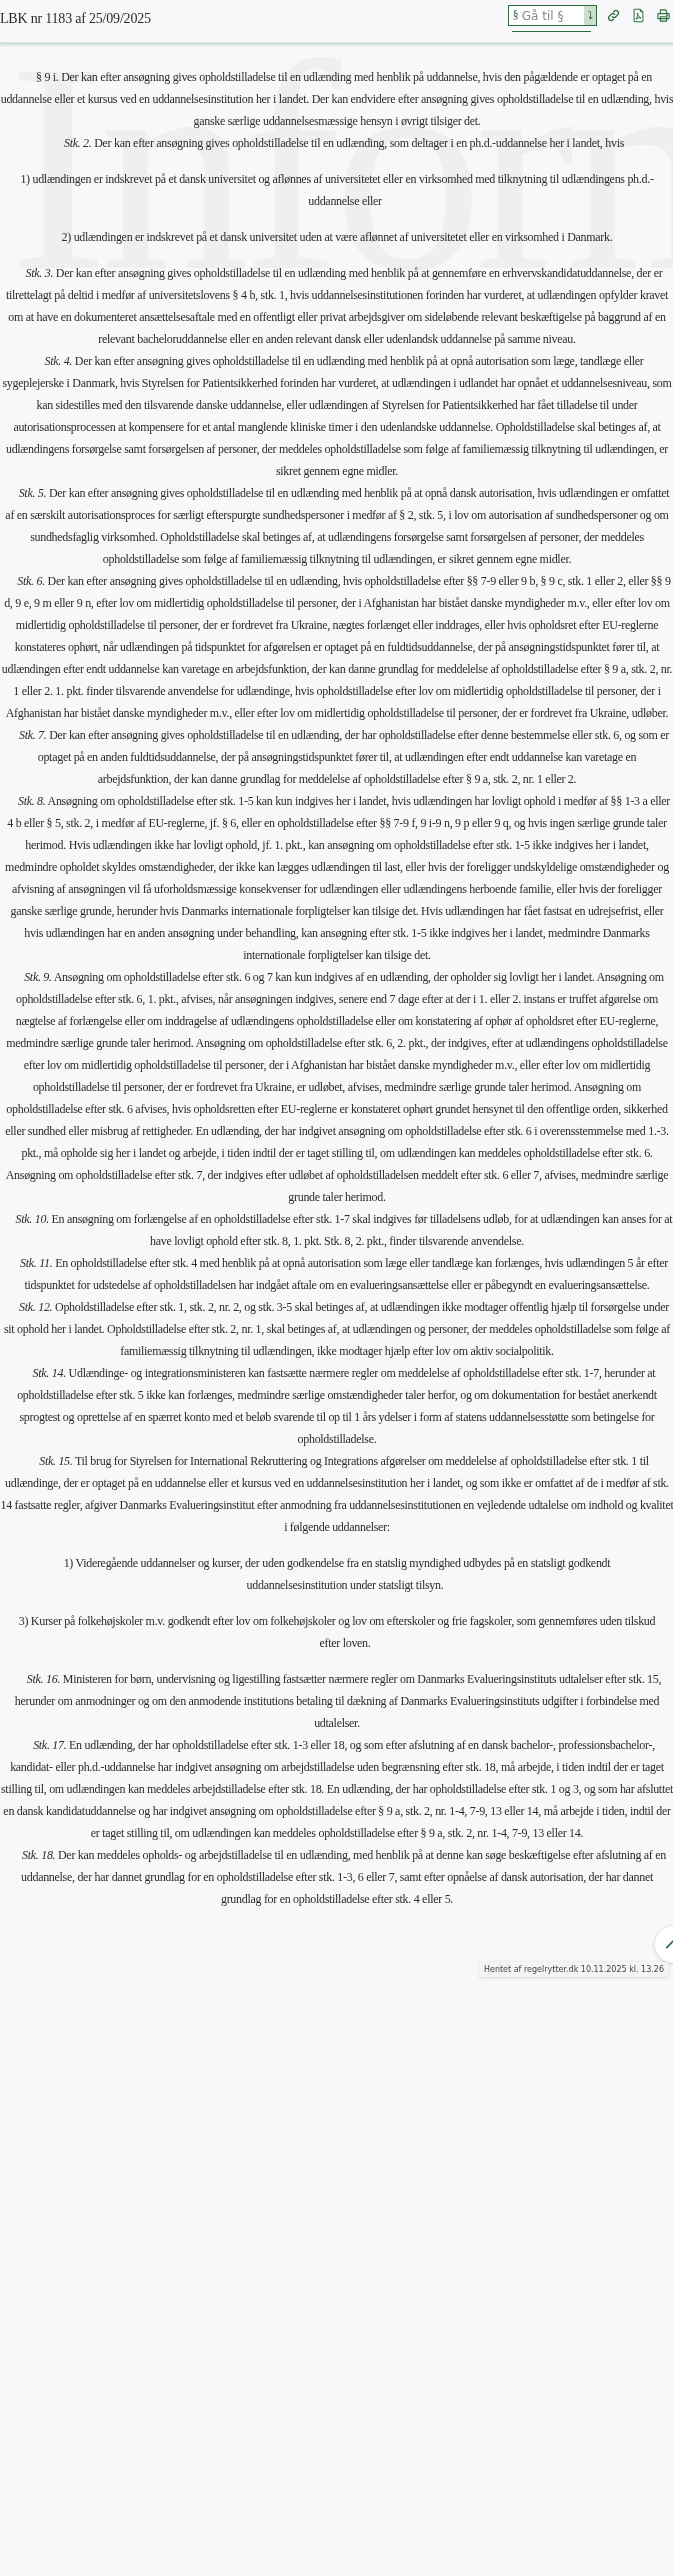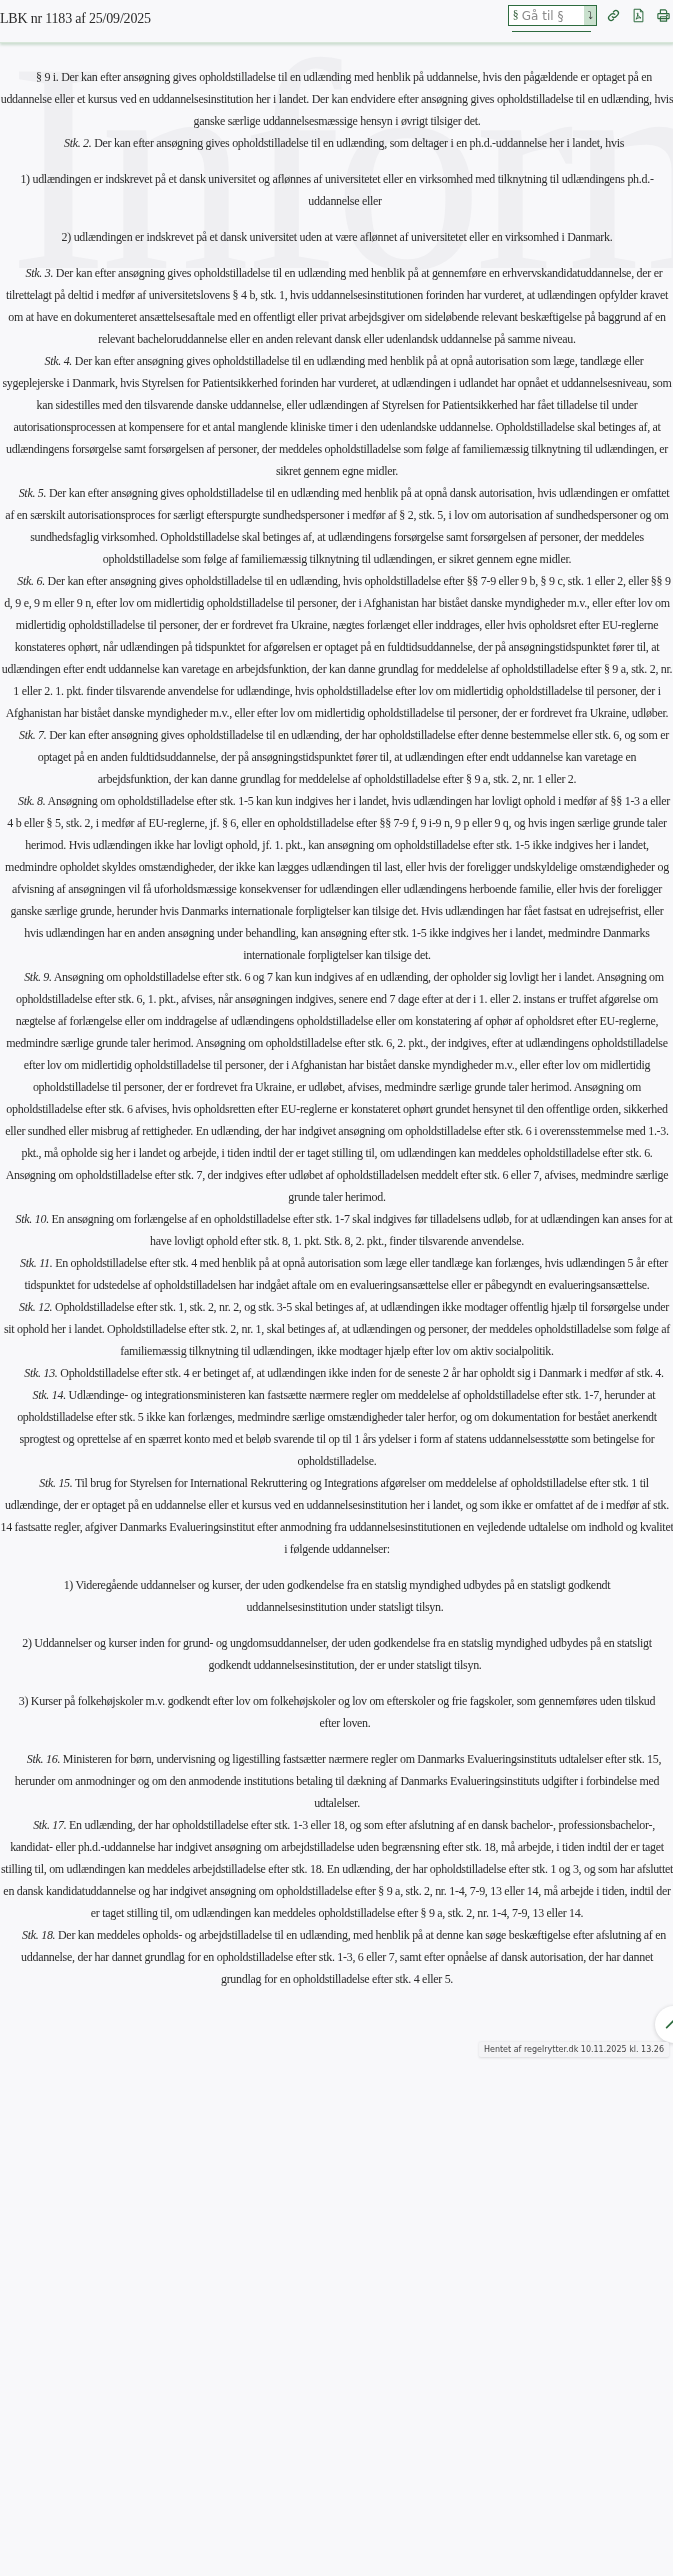--- a/index.html
+++ b/index.html
@@ -199,25 +199,23 @@
   <p><em>Stk. 3.</em><span> Der kan efter ansøgning gives opholdstilladelse til en udlænding med henblik på at gennemføre en erhvervskandidatuddannelse, der er tilrettelagt på deltid i medfør af universitetslovens § 4 b, stk. 1, hvis uddannelsesinstitutionen forinden har vurderet, at udlændingen opfylder kravet om at have en dokumenteret ansættelsesaftale med en offentligt eller privat arbejdsgiver om sideløbende relevant beskæftigelse på baggrund af en relevant bacheloruddannelse eller en anden relevant dansk eller udenlandsk uddannelse på samme niveau.</span></p>
   <p><em>Stk. 4.</em><span> Der kan efter ansøgning gives opholdstilladelse til en udlænding med henblik på at opnå autorisation som læge, tandlæge eller sygeplejerske i Danmark, hvis Styrelsen for Patientsikkerhed forinden har vurderet, at udlændingen i udlandet har opnået et uddannelsesniveau, som kan sidestilles med den tilsvarende danske uddannelse, eller udlændingen af Styrelsen for Patientsikkerhed har fået tilladelse til under autorisationsprocessen at kompensere for et antal manglende kliniske timer i den udenlandske uddannelse. Opholdstilladelse skal betinges af, at udlændingens forsørgelse samt forsørgelsen af personer, der meddeles opholdstilladelse som følge af familiemæssig tilknytning til udlændingen, er sikret gennem egne midler.</span></p>
   <p><em>Stk. 5.</em><span> Der kan efter ansøgning gives opholdstilladelse til en udlænding med henblik på at opnå dansk autorisation, hvis udlændingen er omfattet af en særskilt autorisationsproces for særligt efterspurgte sundhedspersoner i medfør af § 2, stk. 5, i lov om autorisation af sundhedspersoner og om sundhedsfaglig virksomhed. Opholdstilladelse skal betinges af, at udlændingens forsørgelse samt forsørgelsen af personer, der meddeles opholdstilladelse som følge af familiemæssig tilknytning til udlændingen, er sikret gennem egne midler.</span></p>
   <p><em>Stk. 6.</em><span> Der kan efter ansøgning gives opholdstilladelse til en udlænding, hvis opholdstilladelse efter §§ 7-9 eller 9 b, § 9 c, stk. 1 eller 2, eller §§ 9 d, 9 e, 9 m eller 9 n, efter lov om midlertidig opholdstilladelse til personer, der i Afghanistan har bistået danske myndigheder m.v., eller efter lov om midlertidig opholdstilladelse til personer, der er fordrevet fra Ukraine, nægtes forlænget eller inddrages, eller hvis opholdsret efter EU-reglerne konstateres ophørt, når udlændingen på tidspunktet for afgørelsen er optaget på en fuldtidsuddannelse, der på ansøgningstidspunktet fører til, at udlændingen efter endt uddannelse kan varetage en arbejdsfunktion, der kan danne grundlag for meddelelse af opholdstilladelse efter § 9 a, stk. 2, nr. 1 eller 2. 1. pkt. finder tilsvarende anvendelse for udlændinge, hvis opholdstilladelse efter lov om midlertidig opholdstilladelse til personer, der i Afghanistan har bistået danske myndigheder m.v., eller efter lov om midlertidig opholdstilladelse til personer, der er fordrevet fra Ukraine, udløber.</span></p>
   <p><em>Stk. 7.</em><span> Der kan efter ansøgning gives opholdstilladelse til en udlænding, der har opholdstilladelse efter denne bestemmelse eller stk. 6, og som er optaget på en anden fuldtidsuddannelse, der på ansøgningstidspunktet fører til, at udlændingen efter endt uddannelse kan varetage en arbejdsfunktion, der kan danne grundlag for meddelelse af opholdstilladelse efter § 9 a, stk. 2, nr. 1 eller 2.</span></p>
   <p><em>Stk. 8.</em><span> Ansøgning om opholdstilladelse efter stk. 1-5 kan kun indgives her i landet, hvis udlændingen har lovligt ophold i medfør af §§ 1-3 a eller 4 b eller § 5, stk. 2, i medfør af EU-reglerne, jf. § 6, eller en opholdstilladelse efter §§ 7-9 f, 9 i-9 n, 9 p eller 9 q, og hvis ingen særlige grunde taler herimod. Hvis udlændingen ikke har lovligt ophold, jf. 1. pkt., kan ansøgning om opholdstilladelse efter stk. 1-5 ikke indgives her i landet, medmindre opholdet skyldes omstændigheder, der ikke kan lægges udlændingen til last, eller hvis der foreligger undskyldelige omstændigheder og afvisning af ansøgningen vil få uforholdsmæssige konsekvenser for udlændingen eller udlændingens herboende familie, eller hvis der foreligger ganske særlige grunde, herunder hvis Danmarks internationale forpligtelser kan tilsige det. Hvis udlændingen har fået fastsat en udrejsefrist, eller hvis udlændingen har en anden ansøgning under behandling, kan ansøgning efter stk. 1-5 ikke indgives her i landet, medmindre Danmarks internationale forpligtelser kan tilsige det.</span></p>
   <p><em>Stk. 9.</em><span> Ansøgning om opholdstilladelse efter stk. 6 og 7 kan kun indgives af en udlænding, der opholder sig lovligt her i landet. Ansøgning om opholdstilladelse efter stk. 6, 1. pkt., afvises, når ansøgningen indgives, senere end 7 dage efter at der i 1. eller 2. instans er truffet afgørelse om nægtelse af forlængelse eller om inddragelse af udlændingens opholdstilladelse eller om konstatering af ophør af opholdsret efter EU-reglerne, medmindre særlige grunde taler herimod. Ansøgning om opholdstilladelse efter stk. 6, 2. pkt., der indgives, efter at udlændingens opholdstilladelse efter lov om midlertidig opholdstilladelse til personer, der i Afghanistan har bistået danske myndigheder m.v., eller efter lov om midlertidig opholdstilladelse til personer, der er fordrevet fra Ukraine, er udløbet, afvises, medmindre særlige grunde taler herimod. Ansøgning om opholdstilladelse efter stk. 6 afvises, hvis opholdsretten efter EU-reglerne er konstateret ophørt grundet hensynet til den offentlige orden, sikkerhed eller sundhed eller misbrug af rettigheder. En udlænding, der har indgivet ansøgning om opholdstilladelse efter stk. 6 i overensstemmelse med 1.-3. pkt., må opholde sig her i landet og arbejde, i tiden indtil der er taget stilling til, om udlændingen kan meddeles opholdstilladelse efter stk. 6. Ansøgning om opholdstilladelse efter stk. 7, der indgives efter udløbet af opholdstilladelsen meddelt efter stk. 6 eller 7, afvises, medmindre særlige grunde taler herimod.</span></p>
   <p><em>Stk. 10.</em><span> En ansøgning om forlængelse af en opholdstilladelse efter stk. 1-7 skal indgives før tilladelsens udløb, for at udlændingen kan anses for at have lovligt ophold efter stk. 8, 1. pkt. Stk. 8, 2. pkt., finder tilsvarende anvendelse.</span></p>
   <p><em>Stk. 11.</em><span> En opholdstilladelse efter stk. 4 med henblik på at opnå autorisation som læge eller tandlæge kan forlænges, hvis udlændingen 5 år efter tidspunktet for udstedelse af opholdstilladelsen har indgået aftale om en evalueringsansættelse eller er påbegyndt en evalueringsansættelse.</span></p>
   <p><em>Stk. 12.</em><span> Opholdstilladelse efter stk. 1, stk. 2, nr. 2, og stk. 3-5 skal betinges af, at udlændingen ikke modtager offentlig hjælp til forsørgelse under sit ophold her i landet. Opholdstilladelse efter stk. 2, nr. 1, skal betinges af, at udlændingen og personer, der meddeles opholdstilladelse som følge af familiemæssig tilknytning til udlændingen, ikke modtager hjælp efter lov om aktiv socialpolitik.</span></p>
-  <p><em>Stk. 13.</em><span> Opholdstilladelse efter stk. 4 er betinget af, at udlændingen ikke inden for de seneste 2 år har opholdt sig i Danmark i medfør af stk. 4.</span></p>
   <p><em>Stk. 14.</em><span> Udlændinge- og integrationsministeren kan fastsætte nærmere regler om meddelelse af opholdstilladelse efter stk. 1-7, herunder at opholdstilladelse efter stk. 5 ikke kan forlænges, medmindre særlige omstændigheder taler herfor, og om dokumentation for bestået anerkendt sprogtest og oprettelse af en spærret konto med et beløb svarende til op til 1 års ydelser i form af statens uddannelsesstøtte som betingelse for opholdstilladelse.</span></p>
   <p><em>Stk. 15.</em><span> Til brug for Styrelsen for International Rekruttering og Integrations afgørelser om meddelelse af opholdstilladelse efter stk. 1 til udlændinge, der er optaget på en uddannelse eller et kursus ved en uddannelsesinstitution her i landet, og som ikke er omfattet af de i medfør af stk. 14 fastsatte regler, afgiver Danmarks Evalueringsinstitut efter anmodning fra uddannelsesinstitutionen en vejledende udtalelse om indhold og kvalitet i følgende uddannelser:</span></p>
   <p class="item">1) Videregående uddannelser og kurser, der uden godkendelse fra en statslig myndighed udbydes på en statsligt godkendt uddannelsesinstitution under statsligt tilsyn.</p>
-  <p class="item">2) Uddannelser og kurser inden for grund- og ungdomsuddannelser, der uden godkendelse fra en statslig myndighed udbydes på en statsligt godkendt uddannelsesinstitution, der er under statsligt tilsyn.</p>
   <p class="item">3) Kurser på folkehøjskoler m.v. godkendt efter lov om folkehøjskoler og lov om efterskoler og frie fagskoler, som gennemføres uden tilskud efter loven.</p>
   <p><em>Stk. 16.</em><span> Ministeren for børn, undervisning og ligestilling fastsætter nærmere regler om Danmarks Evalueringsinstituts udtalelser efter stk. 15, herunder om anmodninger og om den anmodende institutions betaling til dækning af Danmarks Evalueringsinstituts udgifter i forbindelse med udtalelser.</span></p>
   <p><em>Stk. 17.</em><span> En udlænding, der har opholdstilladelse efter stk. 1-3 eller 18, og som efter afslutning af en dansk bachelor-, professionsbachelor-, kandidat- eller ph.d.-uddannelse har indgivet ansøgning om arbejdstilladelse uden begrænsning efter stk. 18, må arbejde, i tiden indtil der er taget stilling til, om udlændingen kan meddeles arbejdstilladelse efter stk. 18. En udlænding, der har opholdstilladelse efter stk. 1 og 3, og som har afsluttet en dansk kandidatuddannelse og har indgivet ansøgning om opholdstilladelse efter § 9 a, stk. 2, nr. 1-4, 7-9, 13 eller 14, må arbejde i tiden, indtil der er taget stilling til, om udlændingen kan meddeles opholdstilladelse efter § 9 a, stk. 2, nr. 1-4, 7-9, 13 eller 14.</span></p>
   <p><em>Stk. 18.</em><span> Der kan meddeles opholds- og arbejdstilladelse til en udlænding, med henblik på at denne kan søge beskæftigelse efter afslutning af en uddannelse, der har dannet grundlag for en opholdstilladelse efter stk. 1-3, 6 eller 7, samt efter opnåelse af dansk autorisation, der har dannet grundlag for en opholdstilladelse efter stk. 4 eller 5.</span></p>
 </main>
 
 <footer class="footer">
   <div class="fab">
     <span>
       <svg width="13.3" height="13.3" viewBox="0 0 16 16">

